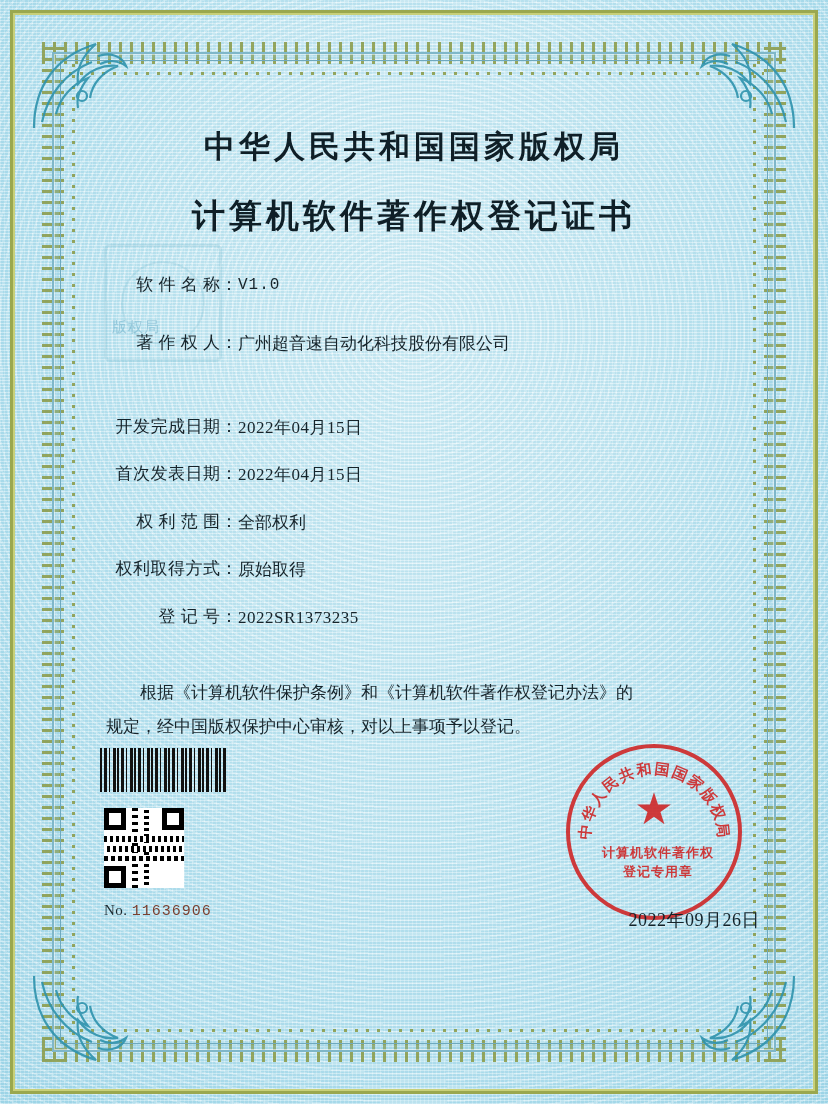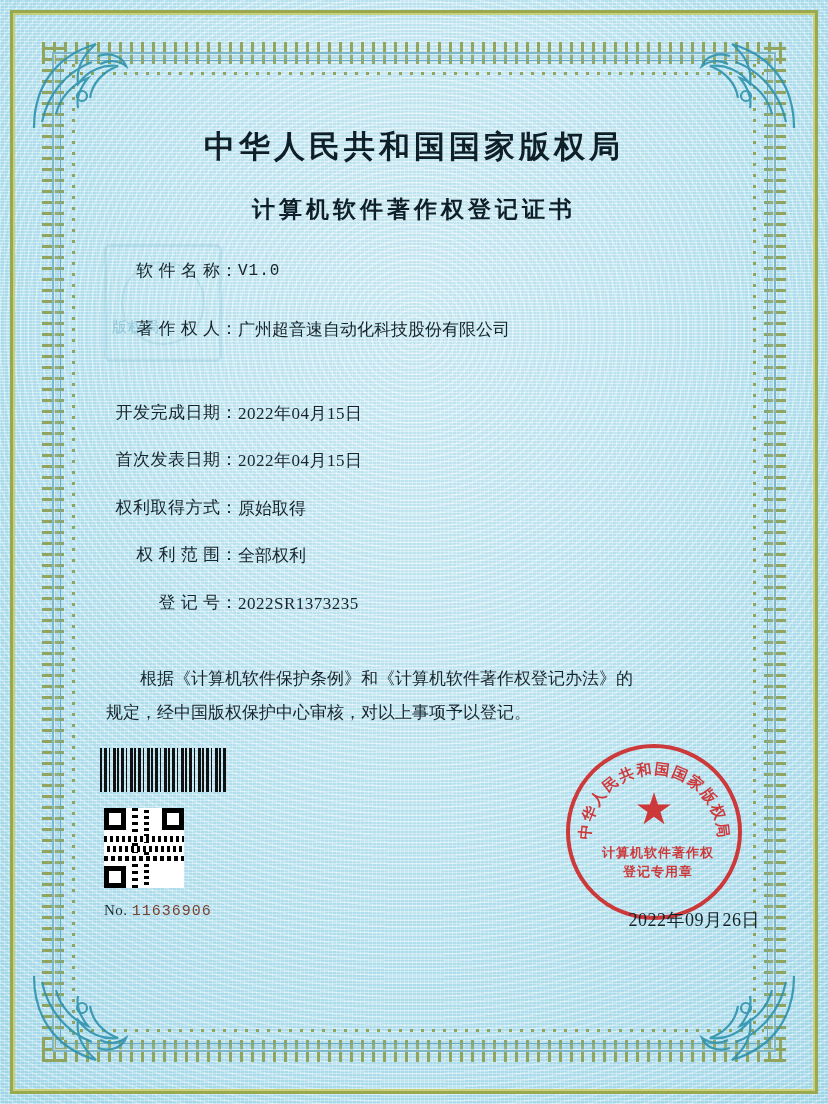--- a/index.html
+++ b/index.html
@@ -124,21 +124,21 @@
   .title-main {
     text-align: center;
     font-size: 31px;
     letter-spacing: 4px;
     font-weight: bold;
     margin-top: 56px;
     color: #0f1f27;
   }
   .title-sub {
     text-align: center;
-    font-size: 23px;
+    font-size: 33px;
     letter-spacing: 4px;
     font-weight: bold;
     margin-top: 26px;
     color: #0f1f27;
   }
   .cert-no {
     text-align: right;
     font-size: 14px;
     margin-top: 28px;
     padding-right: 22px;
@@ -355,27 +355,27 @@
       <div class="f-label">开发完成日期：</div>
       <div class="f-value mono">2022年04月15日</div>
     </div>
 
     <div class="field">
       <div class="f-label">首次发表日期：</div>
       <div class="f-value mono">2022年04月15日</div>
     </div>
 
     <div class="field">
+      <div class="f-label">权 利 范 围：</div>
+      <div class="f-value">全部权利</div>
+    </div>
+
+    <div class="field">
       <div class="f-label">权利取得方式：</div>
       <div class="f-value">原始取得</div>
-    </div>
-
-    <div class="field">
-      <div class="f-label">权 利 范 围：</div>
-      <div class="f-value">全部权利</div>
     </div>
 
     <div class="field">
       <div class="f-label">登 记 号：</div>
       <div class="f-value mono">2022SR1373235</div>
     </div>
 
     <div class="statement">
       <span class="indent">根据《计算机软件保护条例》和《计算机软件著作权登记办法》的</span>
       <span>规定，经中国版权保护中心审核，对以上事项予以登记。</span>

